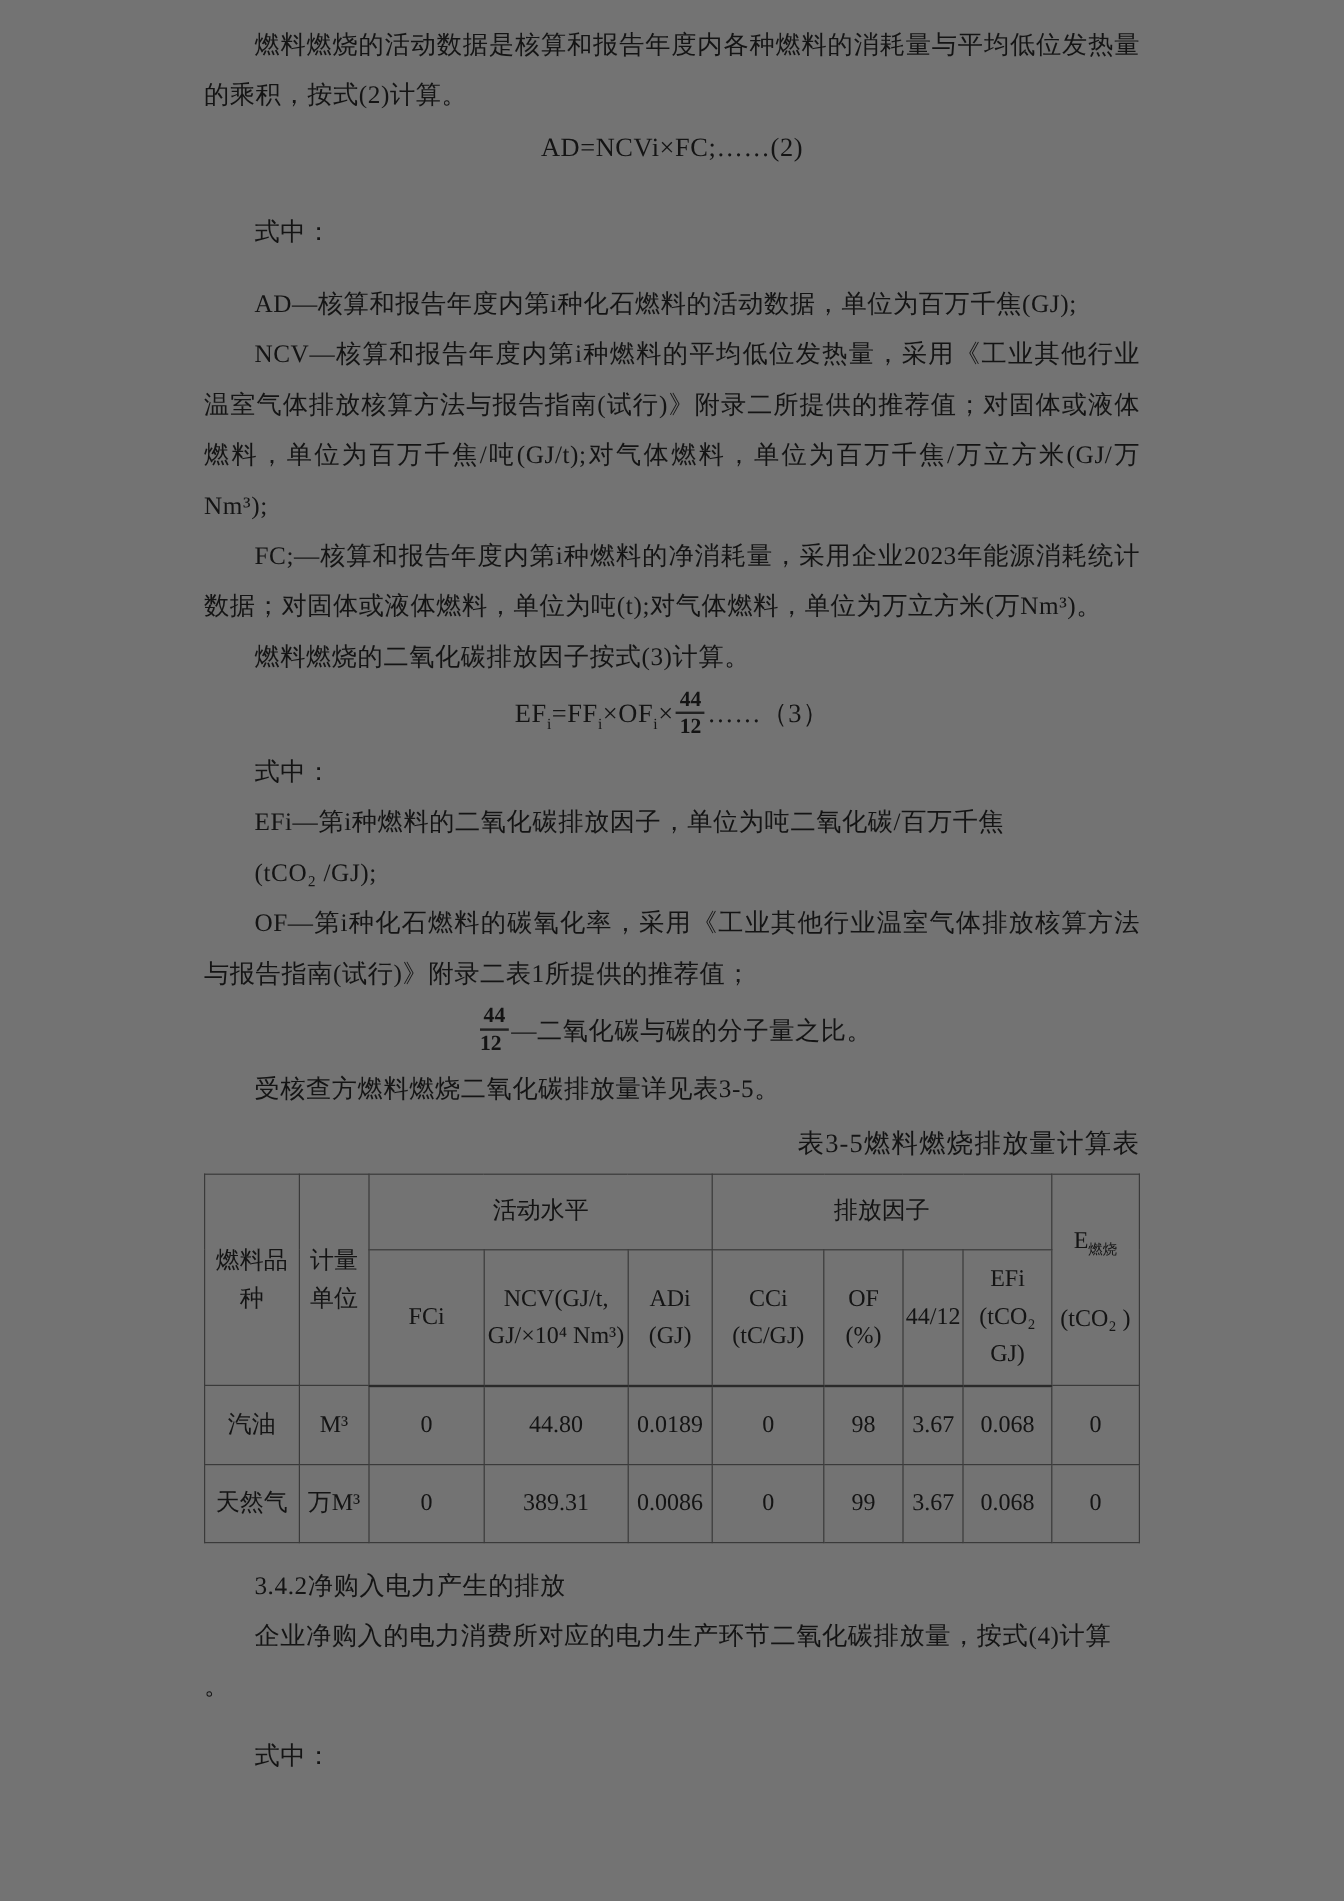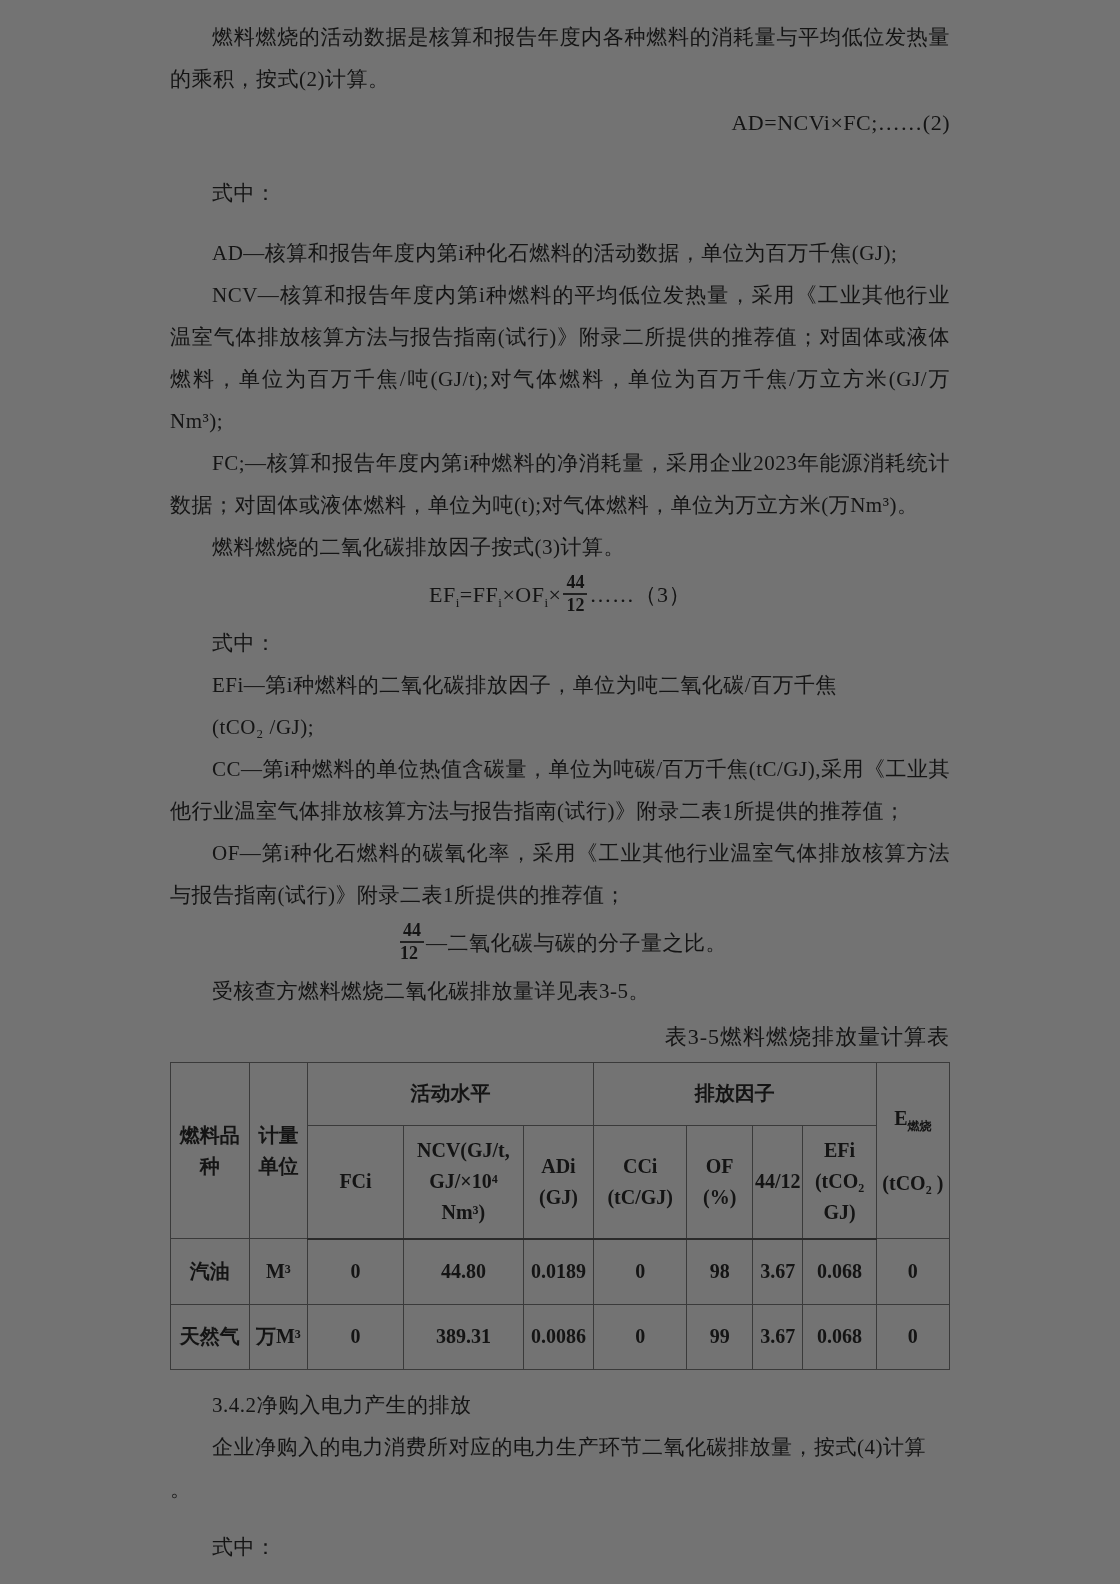--- a/index.html
+++ b/index.html
@@ -24,21 +24,21 @@
     text-align:justify;
   }
   .noindent{text-indent:0;}
   .formula{
     font-size:22px;
     line-height:42px;
     text-align:center;
     letter-spacing:0.5px;
   }
   .formula sub,.para sub{font-size:13px;line-height:0;}
-  .f2{margin-top:2px;text-align:right;}
+  .f2{margin-top:2px;}
   .sz1{margin-top:28px;}
   .sz2{margin-top:0;}
   .sz3{margin-top:16px;}
   .p-ad{margin-top:18px;}
   .f3{margin-top:6px;margin-bottom:4px;}
   .frac{
     display:inline-block;vertical-align:middle;
     line-height:1.05;
     font-weight:bold;font-size:18px;letter-spacing:0;
     position:relative;top:-3px;margin:0 2px;
@@ -58,21 +58,21 @@
     text-align:right;letter-spacing:1px;
   }
   table.t35{
     border-collapse:collapse;
     width:100%;
     table-layout:fixed;
     margin-top:4px;
   }
   table.t35 th,table.t35 td{
     border:1.6px solid #3a3a3a;
-    font-weight:bold;
+    font-weight:normal;
     font-size:20px;
     text-align:center;
     vertical-align:middle;
     padding:2px 1px;
     white-space:pre-line;
     line-height:1.55;
     overflow:hidden;
   }
   table.t35 tr.h1 th{height:58px;}
   table.t35 tr.h2 th{height:108px;border-bottom:2.4px solid #2a2a2a;}
@@ -96,21 +96,20 @@
   <p class="para p-ad">AD—核算和报告年度内第i种化石燃料的活动数据，单位为百万千焦(GJ);</p>
   <p class="para">NCV—核算和报告年度内第i种燃料的平均低位发热量，采用《工业其他行业温室气体排放核算方法与报告指南(试行)》附录二所提供的推荐值；对固体或液体燃料，单位为百万千焦/吨(GJ/t);对气体燃料，单位为百万千焦/万立方米(GJ/万Nm³);</p>
   <p class="para">FC;—核算和报告年度内第i种燃料的净消耗量，采用企业2023年能源消耗统计数据；对固体或液体燃料，单位为吨(t);对气体燃料，单位为万立方米(万Nm³)。</p>
   <p class="para">燃料燃烧的二氧化碳排放因子按式(3)计算。</p>
 
   <div class="formula f3"><span>EF</span><sub>i</sub><span>=FF</span><sub>i</sub><span>×OF</span><sub>i</sub><span>×</span><span class="frac"><span class="fnum">44</span><span class="fden">12</span></span><span>……</span><span>（3）</span></div>
 
   <p class="para sz2">式中：</p>
   <p class="para">EFi—第i种燃料的二氧化碳排放因子，单位为吨二氧化碳/百万千焦</p>
   <p class="para">(tCO₂ /GJ);</p>
-  <p class="para">CC—第i种燃料的单位热值含碳量，单位为吨碳/百万千焦(tC/GJ),采用《工业其他行业温室气体排放核算方法与报告指南(试行)》附录二表1所提供的推荐值；</p>
   <p class="para">OF—第i种化石燃料的碳氧化率，采用《工业其他行业温室气体排放核算方法与报告指南(试行)》附录二表1所提供的推荐值；</p>
 
   <div class="fracline"><span class="frac"><span class="fnum">44</span><span class="fden">12</span></span><span>—二氧化碳与碳的分子量之比。</span></div>
 
   <p class="para tableref">受核查方燃料燃烧二氧化碳排放量详见表3-5。</p>
 
   <div class="tabletitle">表3-5燃料燃烧排放量计算表</div>
 
   <table class="t35">
     <colgroup>

